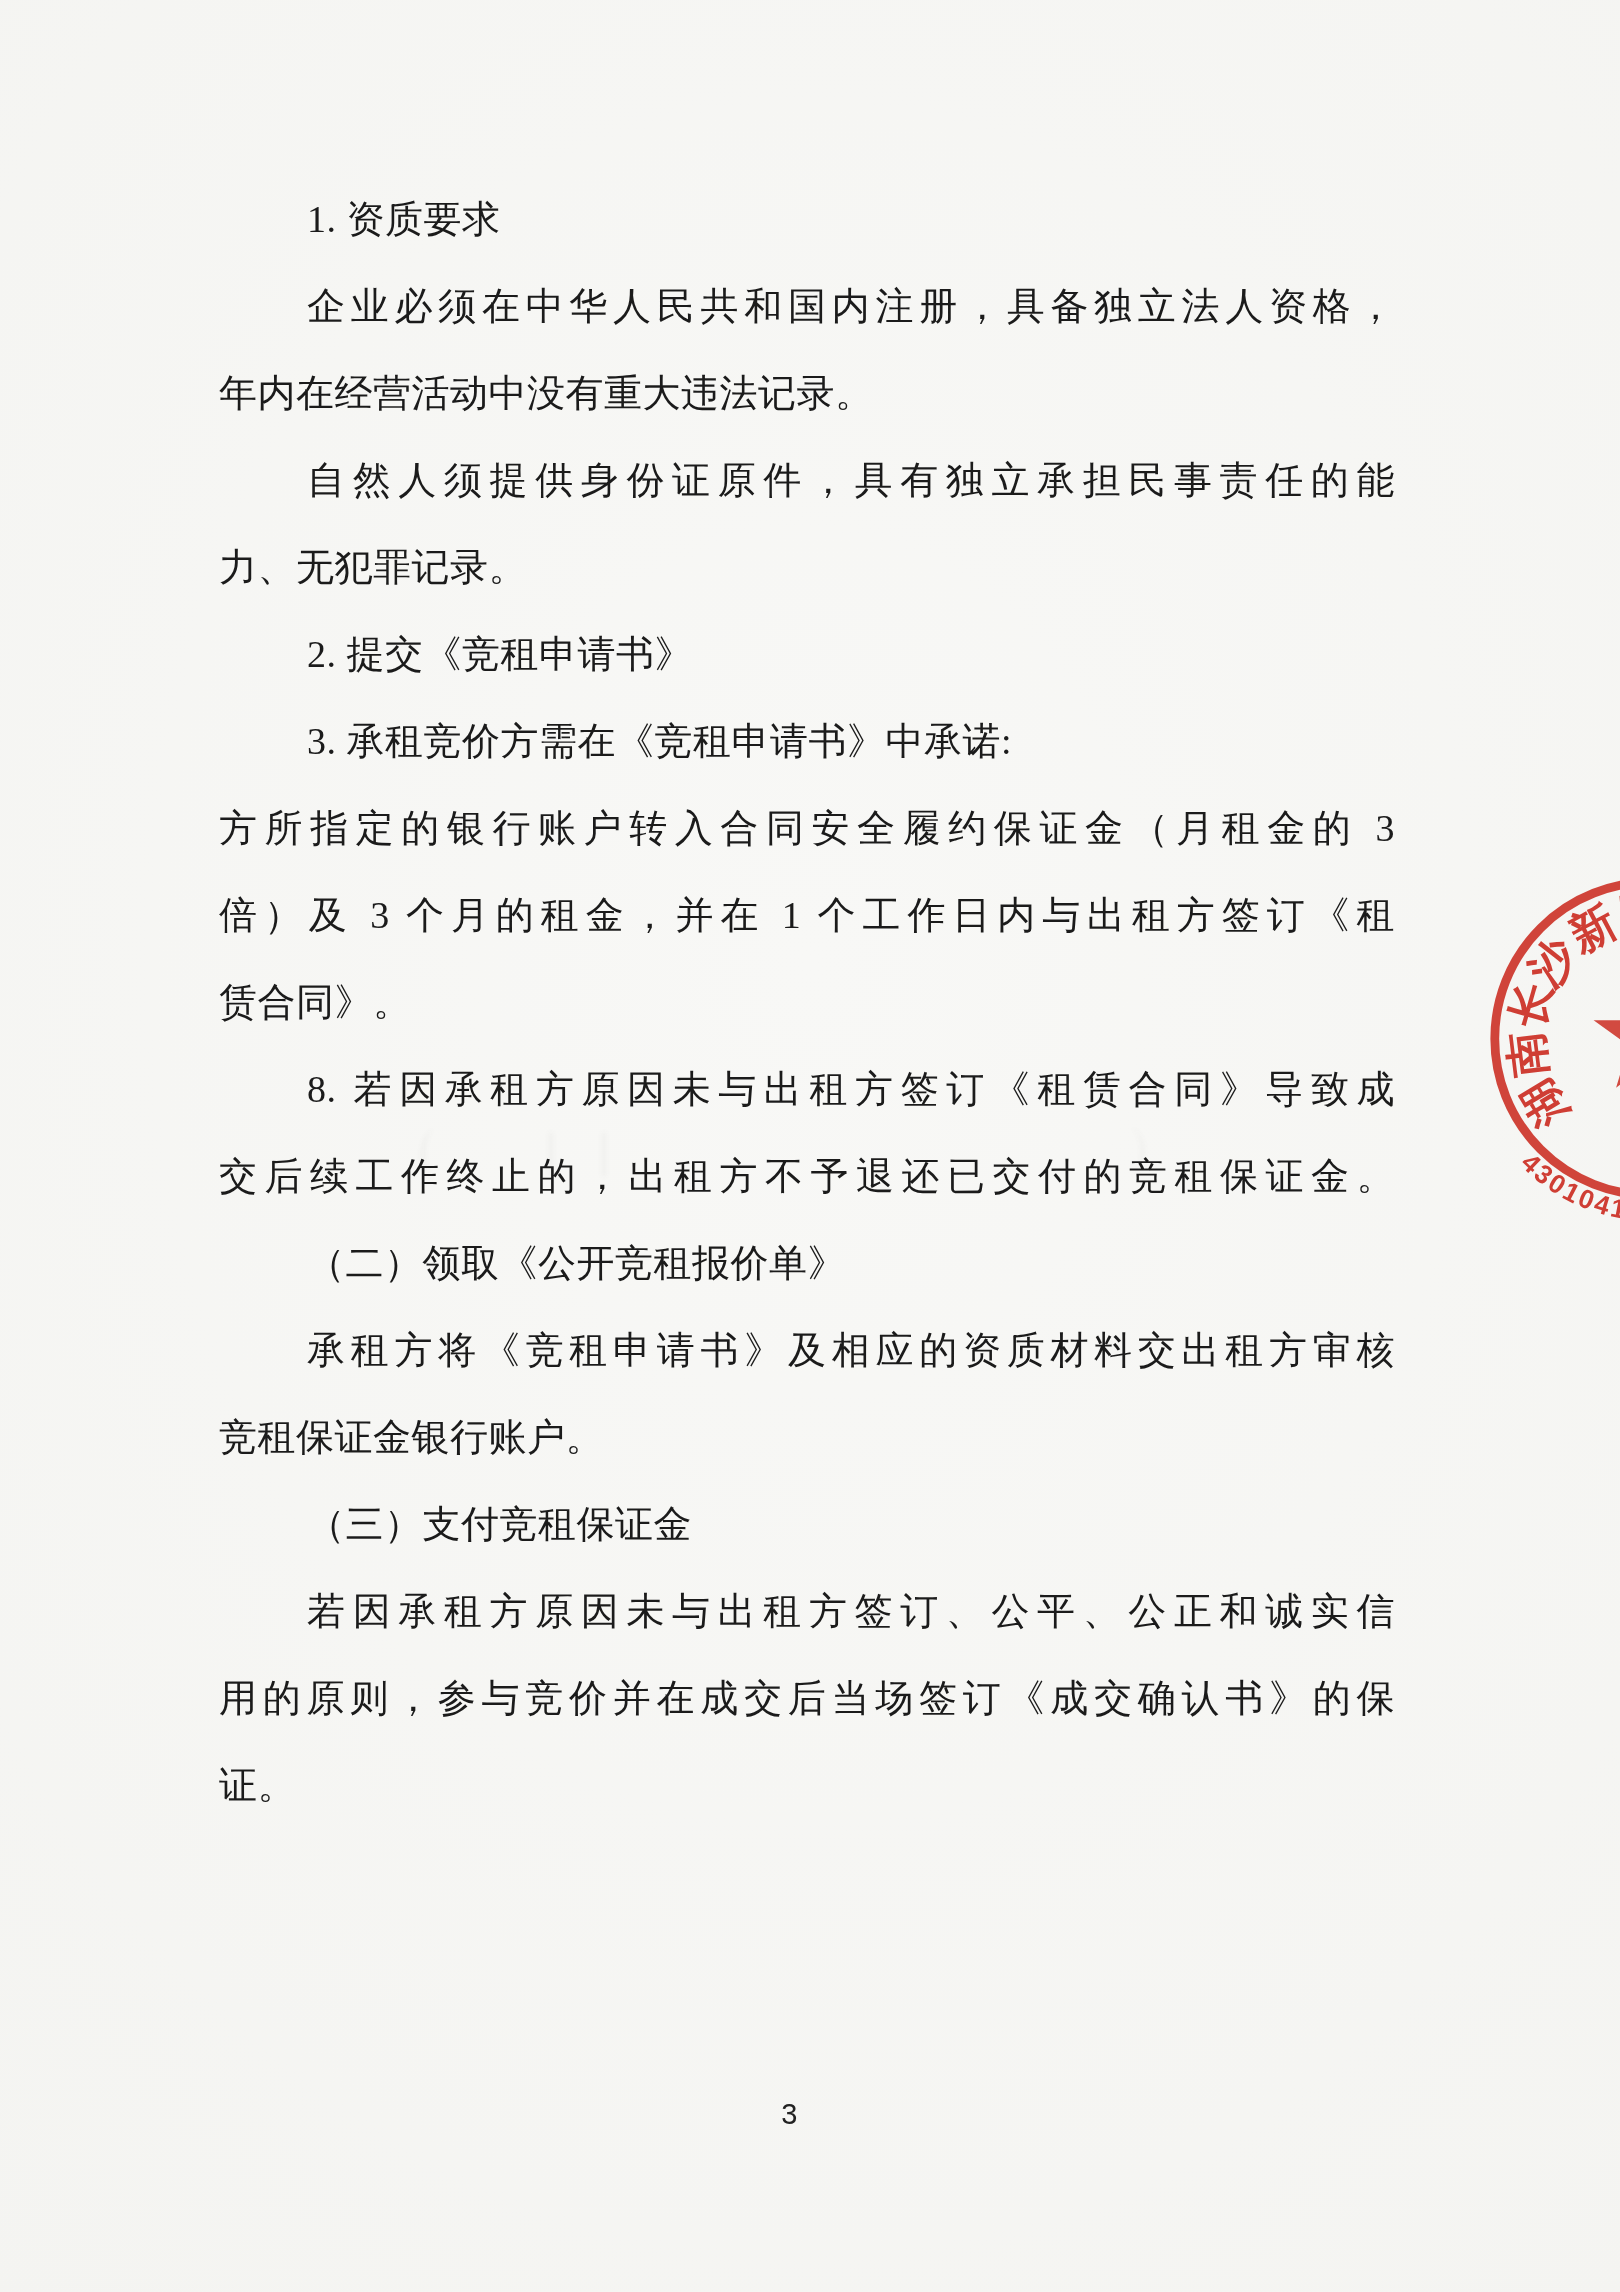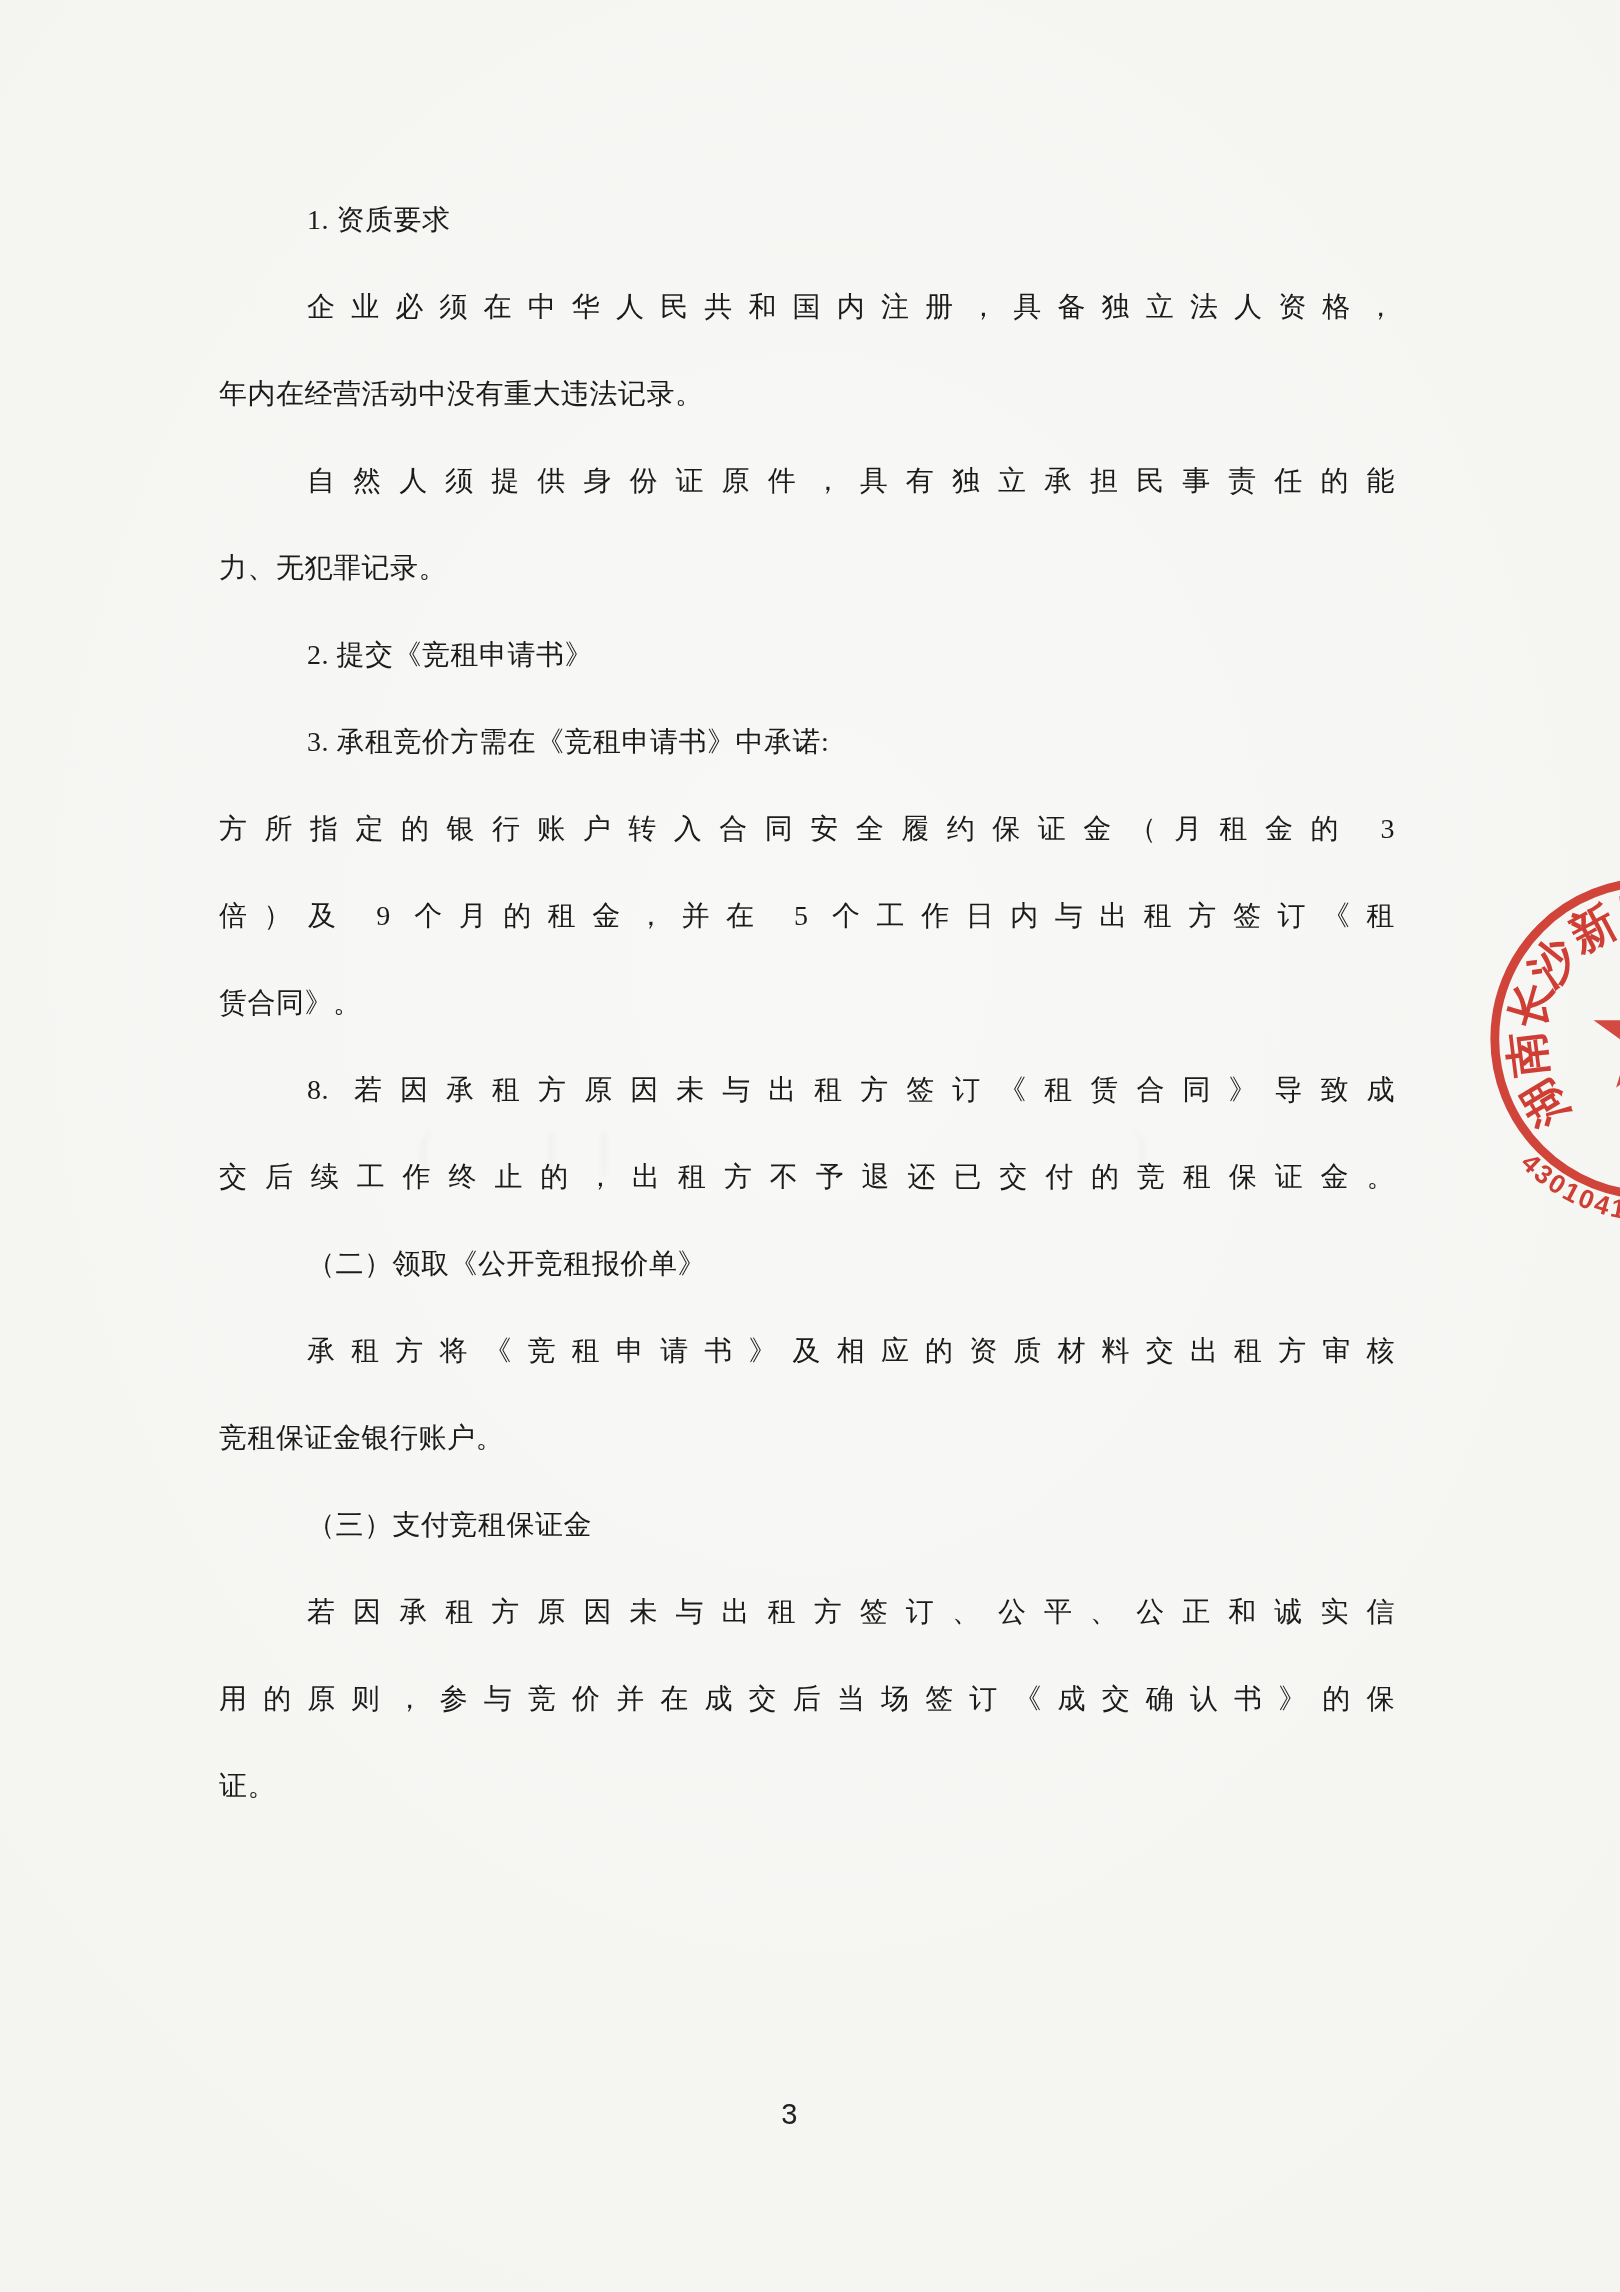--- a/index.html
+++ b/index.html
@@ -8,21 +8,21 @@
     position:relative;overflow:hidden;
     background:#f5f5f3;
     background-image:radial-gradient(130% 120% at 50% 42%, #f8f8f6 0%, #f3f3f0 78%, #efefec 100%);
     font-family:"Liberation Serif","DejaVu Serif",serif;
   }
   .text-block{
     position:absolute;left:219px;top:176px;width:1176px;
     color:#1b1b1b;
   }
   .line{
-    height:87px;line-height:87px;font-size:28px;
+    height:87px;line-height:87px;font-size:38px;
     letter-spacing:0.5px;
     white-space:normal;
   }
   .line.i{padding-left:88px;}
   .line.j{text-align:justify;text-align-last:justify;}
   .page-number{
     position:absolute;left:219px;top:2098px;width:1176px;
     text-align:center;font-family:"Liberation Sans","DejaVu Sans",sans-serif;
     font-size:29px;color:#222;transform:translateX(-17.6px);
   }
@@ -34,21 +34,21 @@
 
 <div class="text-block">
     <div class="line i">1. 资质要求</div>
     <div class="line i j">企业必须在中华人民共和国内注册，具备独立法人资格，</div>
     <div class="line">年内在经营活动中没有重大违法记录。</div>
     <div class="line i j">自然人须提供身份证原件，具有独立承担民事责任的能</div>
     <div class="line">力、无犯罪记录。</div>
     <div class="line i">2. 提交《竞租申请书》</div>
     <div class="line i">3. 承租竞价方需在《竞租申请书》中承诺:</div>
     <div class="line j">方所指定的银行账户转入合同安全履约保证金（月租金的 3</div>
-    <div class="line j">倍）及 9 个月的租金，并在 5 个工作日内与出租方签订《租</div>
+    <div class="line j">倍）及 3 个月的租金，并在 1 个工作日内与出租方签订《租</div>
     <div class="line">赁合同》。</div>
     <div class="line i j">8. 若因承租方原因未与出租方签订《租赁合同》导致成</div>
     <div class="line j">交后续工作终止的，出租方不予退还已交付的竞租保证金。</div>
     <div class="line i">（二）领取《公开竞租报价单》</div>
     <div class="line i j">承租方将《竞租申请书》及相应的资质材料交出租方审核</div>
     <div class="line">竞租保证金银行账户。</div>
     <div class="line i">（三）支付竞租保证金</div>
     <div class="line i j">若因承租方原因未与出租方签订、公平、公正和诚实信</div>
     <div class="line j">用的原则，参与竞价并在成交后当场签订《成交确认书》的保</div>
     <div class="line">证。</div>

